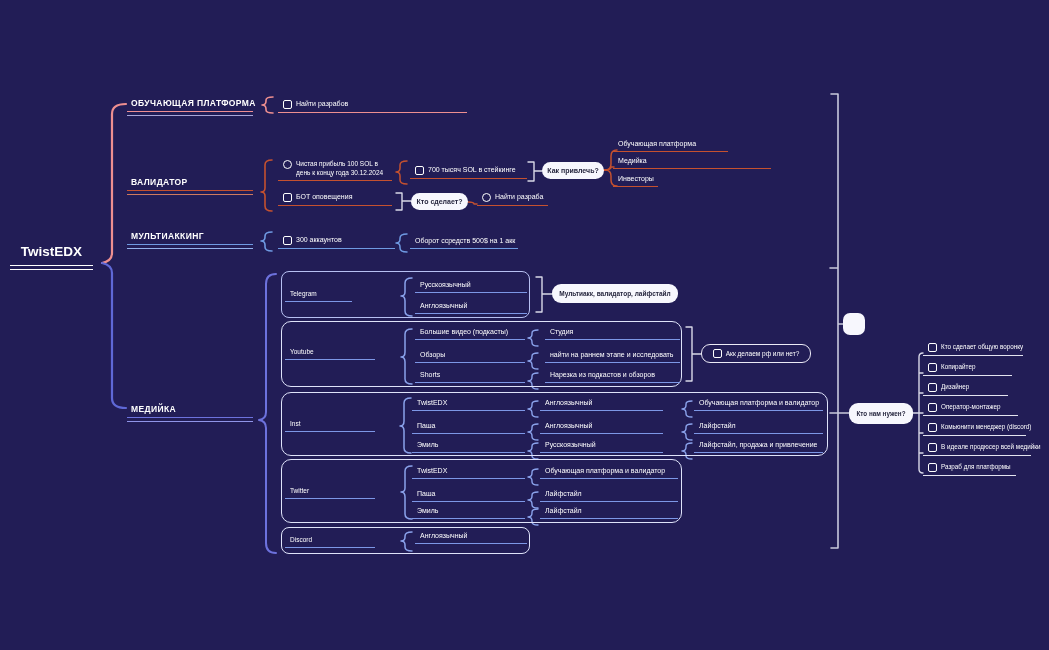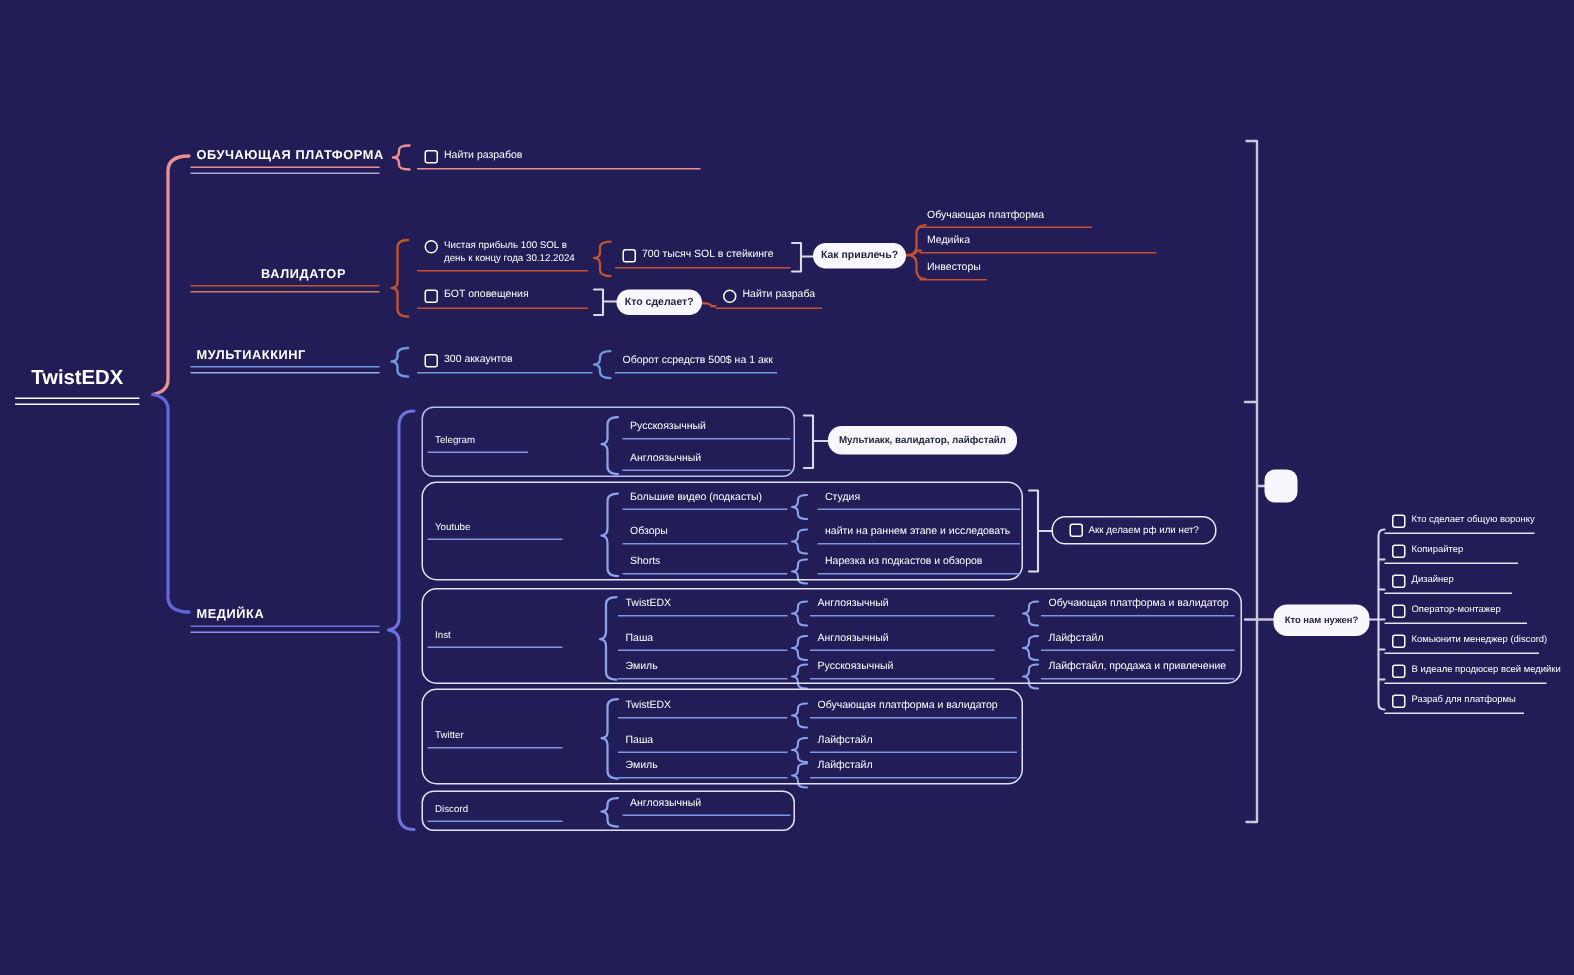--- a/index.html
+++ b/index.html
@@ -88,21 +88,21 @@
   <div class="root-label" style="left:10px;top:244px;width:83px;">TwistEDX</div>
   <div class="dbl" style="left:10px;top:265px;width:83px;border-color:#ffffff;"></div>
 
   <div class="sec-title" style="left:131px;top:98px;">ОБУЧАЮЩАЯ ПЛАТФОРМА</div>
   <div class="dbl" style="left:127px;top:111px;width:126px;border-top-color:#ef8f93;border-bottom-color:#a9a6d8;"></div>
   <div class="node c-pink" style="left:278px;top:99px;width:189px;">
     <span class="cb"></span>
     <span class="lbl">Найти разрабов</span>
   </div>
 
-  <div class="sec-title" style="left:131px;top:177px;margin-left:43px;">ВАЛИДАТОР</div>
+  <div class="sec-title" style="left:131px;top:177px;">ВАЛИДАТОР</div>
   <div class="dbl" style="left:127px;top:190px;width:126px;border-top-color:#c5512f;border-bottom-color:#cf7a5f;"></div>
   <div class="node c-orange wrap small" style="left:278px;top:159px;width:114px;">
     <span class="cb circle"></span>
     <span class="lbl">Чистая прибыль 100 SOL в день к концу года 30.12.2024</span>
   </div>
   <div class="node c-orange" style="left:410px;top:165px;width:117px;">
     <span class="cb"></span>
     <span class="lbl">700 тысяч SOL в стейкинге</span>
   </div>
   <div class="wbox" style="left:542px;top:162px;width:62px;height:17px;">Как привлечь?</div>

